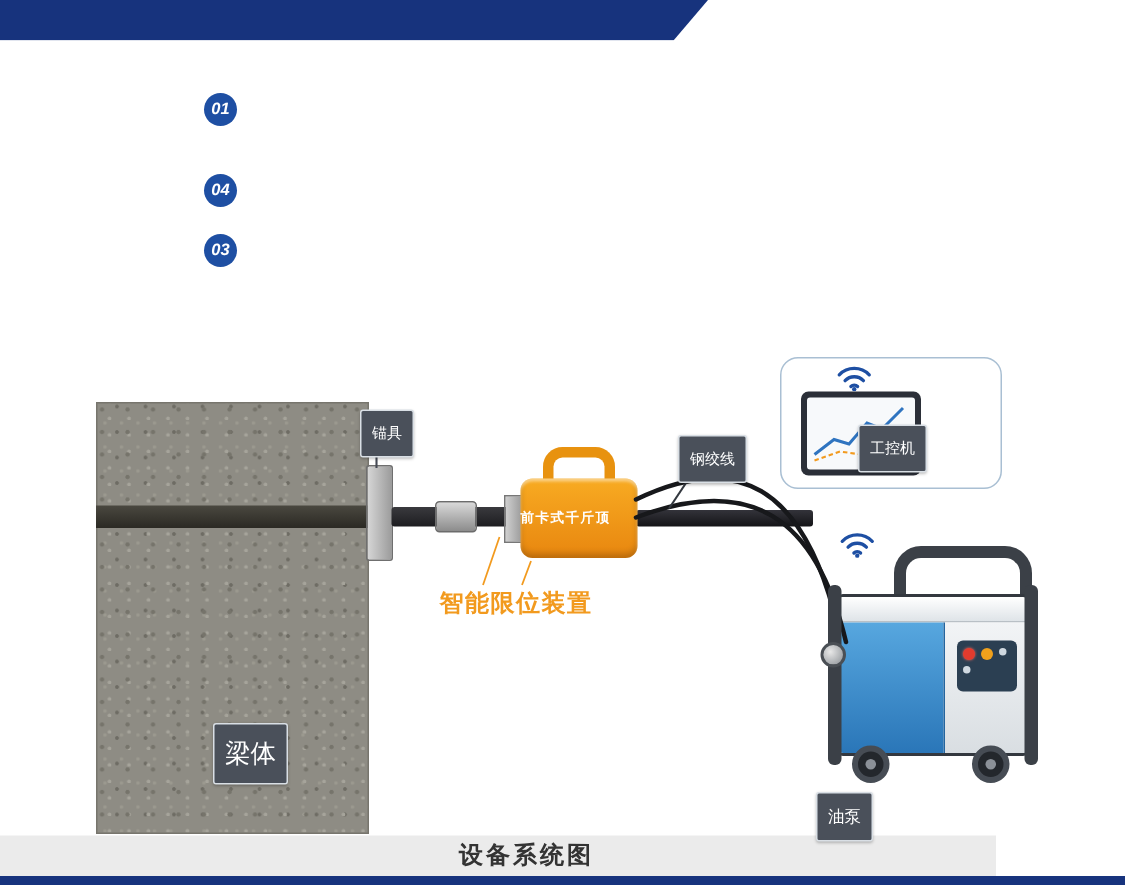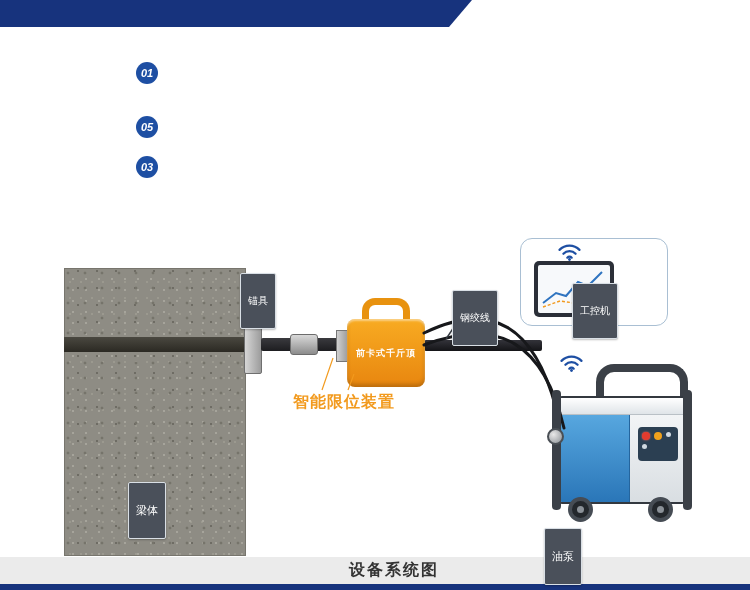--- a/index.html
+++ b/index.html
@@ -22,21 +22,21 @@
   .badge {
     width:22px; height:22px; border-radius:50%; background:#1e4fa3; color:#fff;
     font-size:11px; font-weight:bold; display:flex; align-items:center; justify-content:center;
     flex:0 0 22px; font-style:italic;
   }
   .ftext { font-size:15px; color:#1e4fa3; letter-spacing:0.5px; white-space:nowrap; }
 
   
   .tag {
     position:absolute; background:#4a505a; color:#fff; font-size:10px;
-    padding:20px 7px; border:1px solid #d9dfe5; border-radius:2px;
+    padding:8px 7px; border:1px solid #d9dfe5; border-radius:2px;
     white-space:nowrap; z-index:9; box-shadow:0 1px 2px rgba(0,0,0,.25);
   }
 
   
   .beam {
     position:absolute; left:64px; top:268px; width:182px; height:288px;
     background-color:#8e8c84;
     background-image:
       radial-gradient(circle at 3px 4px, #76746b 1.2px, transparent 1.7px),
       radial-gradient(circle at 8px 10px, #a6a49b 1px, transparent 1.5px),
@@ -67,25 +67,25 @@
   }
   .jack-nose {
     position:absolute; left:336px; top:330px; width:13px; height:32px;
     background:linear-gradient(90deg,#d0d0d0,#9a9a9a); border:1px solid #777; z-index:4;
   }
   .jack-handle {
     position:absolute; left:362px; top:298px; width:48px; height:27px;
     border:7px solid #e8920f; border-bottom:none; border-radius:13px 13px 0 0; z-index:4;
   }
   .jack-body {
-    position:absolute; left:347px; top:319px; width:78px; height:68px;
+    position:absolute; left:347px; top:319px; width:78px; height:53px;
     background:linear-gradient(180deg,#f8ab22,#e8860f);
     border-radius:8px; z-index:5;
     box-shadow:inset 0 2px 2px rgba(255,255,255,.45), inset 0 -3px 4px rgba(0,0,0,.2);
-    display:flex; align-items:center; justify-content:center;font-family:Liberation Serif, serif;
+    display:flex; align-items:center; justify-content:flex-start;font-family:Liberation Serif, serif;
   }
   .jack-body span { color:#fff; font-size:9px; font-weight:bold; letter-spacing:1px; }
   .rod-right {
     position:absolute; left:424px; top:340px; width:118px; height:11px;
     background:linear-gradient(180deg,#33333a,#141417); border-radius:2px; z-index:3;
   }
   .limit-label {
     position:absolute; left:293px; top:392px; color:#f29a1e; font-size:16px;
     font-weight:bold; letter-spacing:1px; z-index:9;
   }
@@ -137,38 +137,38 @@
     position:absolute; top:497px; width:25px; height:25px; border-radius:50%;
     background:#23272c; border:4px solid #464c54; z-index:6;
   }
   .wheel::after {
     content:""; position:absolute; left:5px; top:5px; width:7px; height:7px;
     border-radius:50%; background:#8b9198;
   }
 
   
   .footer-band {
-    position:absolute; left:0; top:557px; width:750px; height:27px; background:#ebebeb;
+    position:absolute; left:0; top:557px; width:664px; height:27px; background:#ebebeb;
     display:flex; align-items:center; justify-content:center;padding-left:38px;
   }
   .footer-band span { font-size:16px; font-weight:bold; color:#333; letter-spacing:2px; }
   .bottom-bar { position:absolute; left:0; top:584px; width:750px; height:6px; background:#17337d; }
 </style>
 </head>
 <body>
 
 <div class="page">
 
   <div class="top-ribbon"></div>
 
   <div class="feature" style="top:62px">
     <span class="badge">01</span>
   </div>
   <div class="feature" style="top:116px">
-    <span class="badge">05</span>
+    <span class="badge">04</span>
   </div>
   <div class="feature" style="top:156px">
     <span class="badge">03</span>
   </div>
 
   <div class="beam"></div>
   <div class="duct"></div>
 
   <div class="anchor-plate"></div>
   <div class="rod-left"></div>
@@ -229,21 +229,21 @@
           <span class="dot small"></span>
         </div>
       </div>
     </div>
   </div>
   <div class="gauge"></div>
   <div class="wheel" style="left:568px"></div>
   <div class="wheel" style="left:648px"></div>
 
   <div class="tag" style="left:240px;top:273px">锚具</div>
-  <div class="tag" style="left:128px;top:482px;font-size:11px">梁体</div>
+  <div class="tag" style="left:142px;top:482px;font-size:17px">梁体</div>
   <div class="tag" style="left:452px;top:290px">钢绞线</div>
   <div class="tag" style="left:544px;top:528px;font-size:11px">油泵</div>
 
   <div class="footer-band">
     <span>设备系统图</span>
   </div>
   <div class="bottom-bar"></div>
 
 </div>
 

